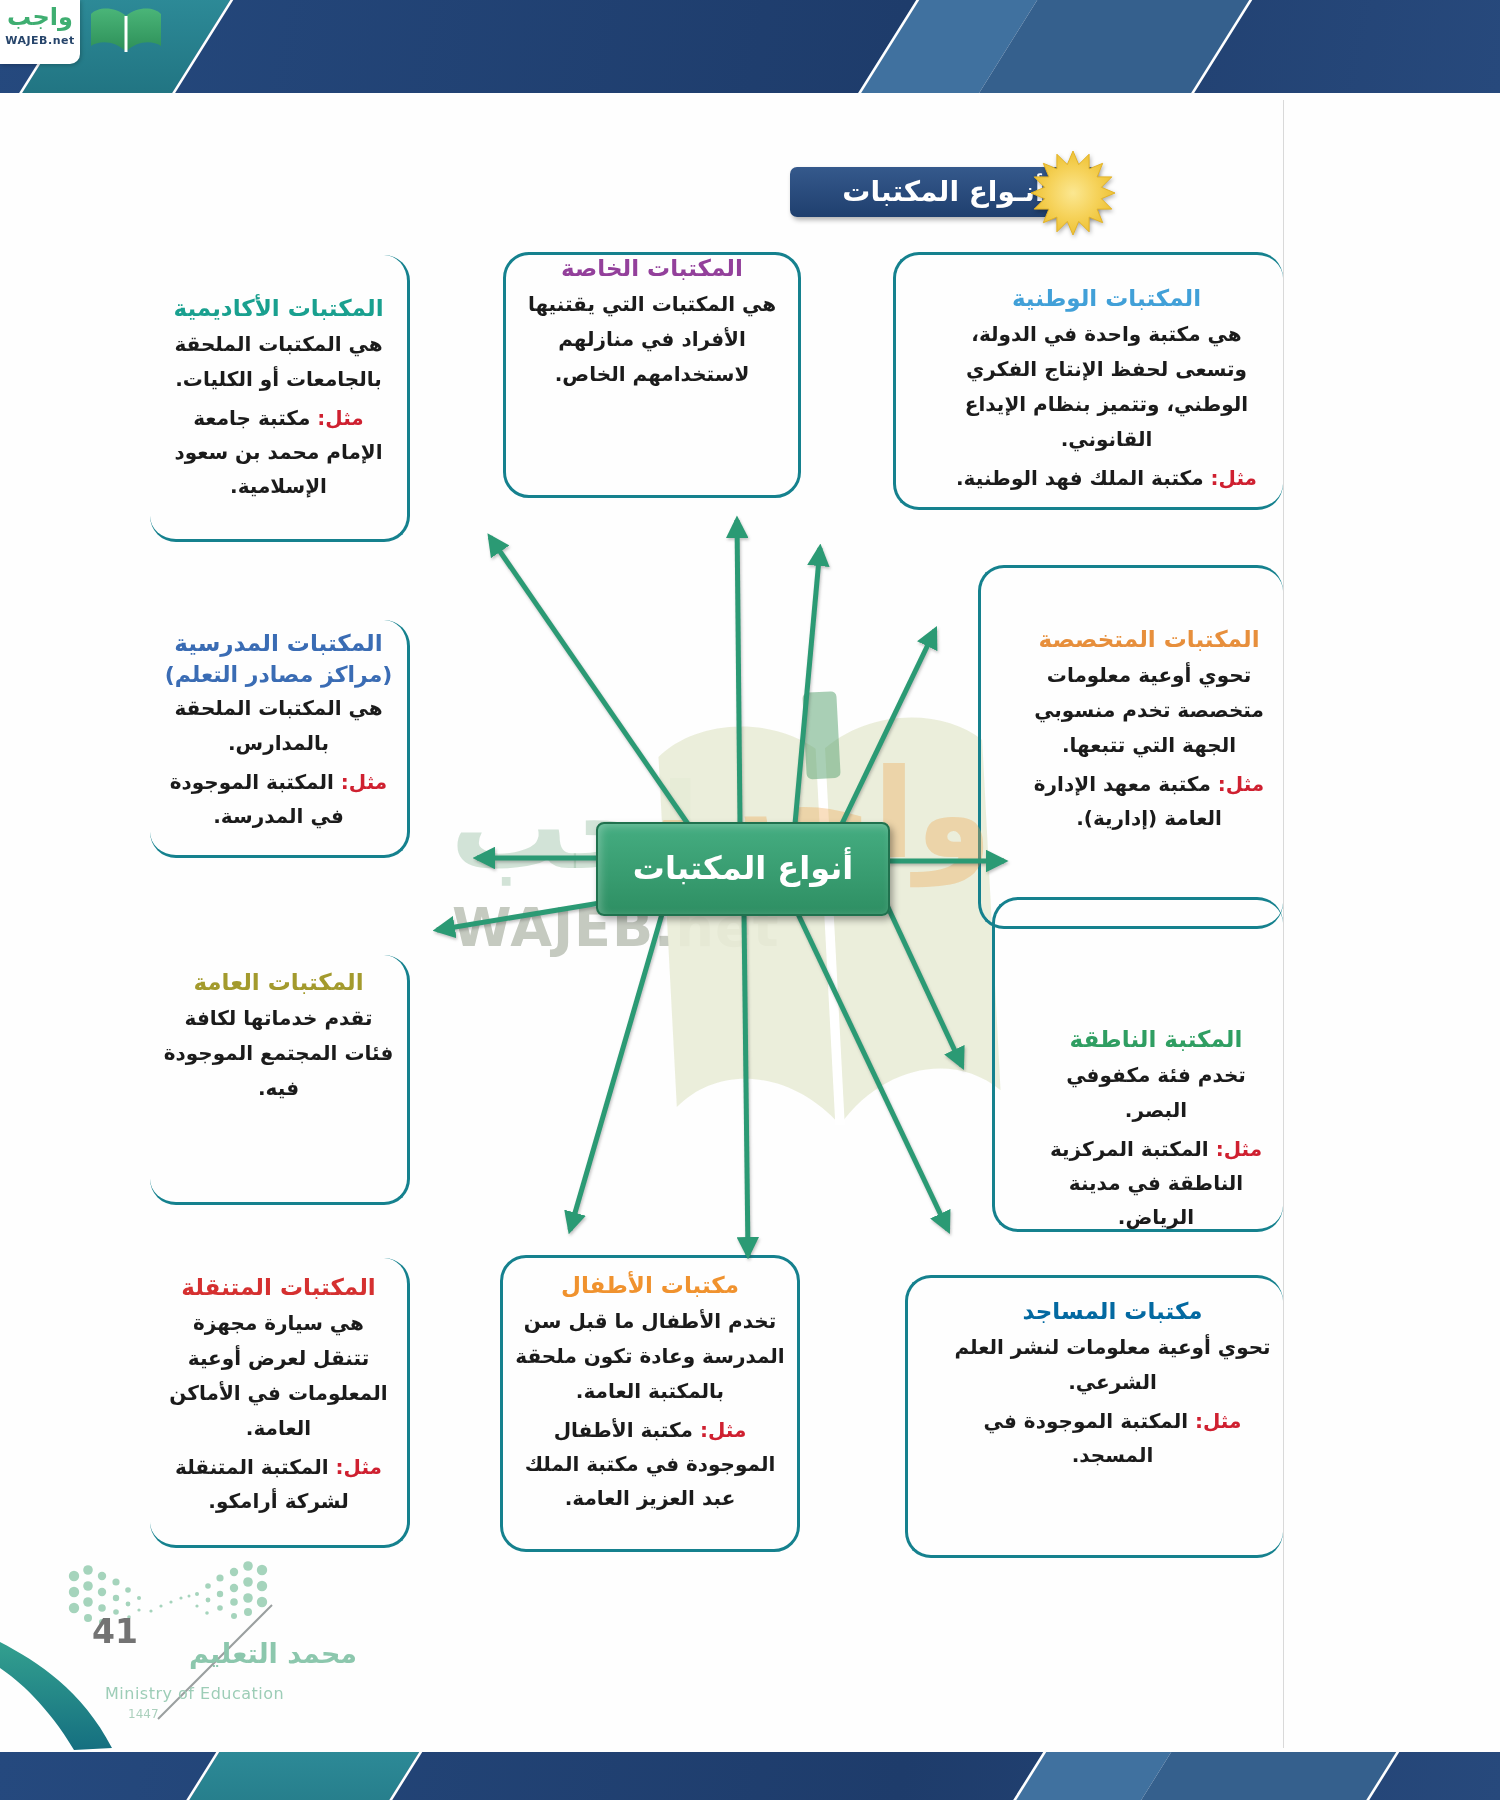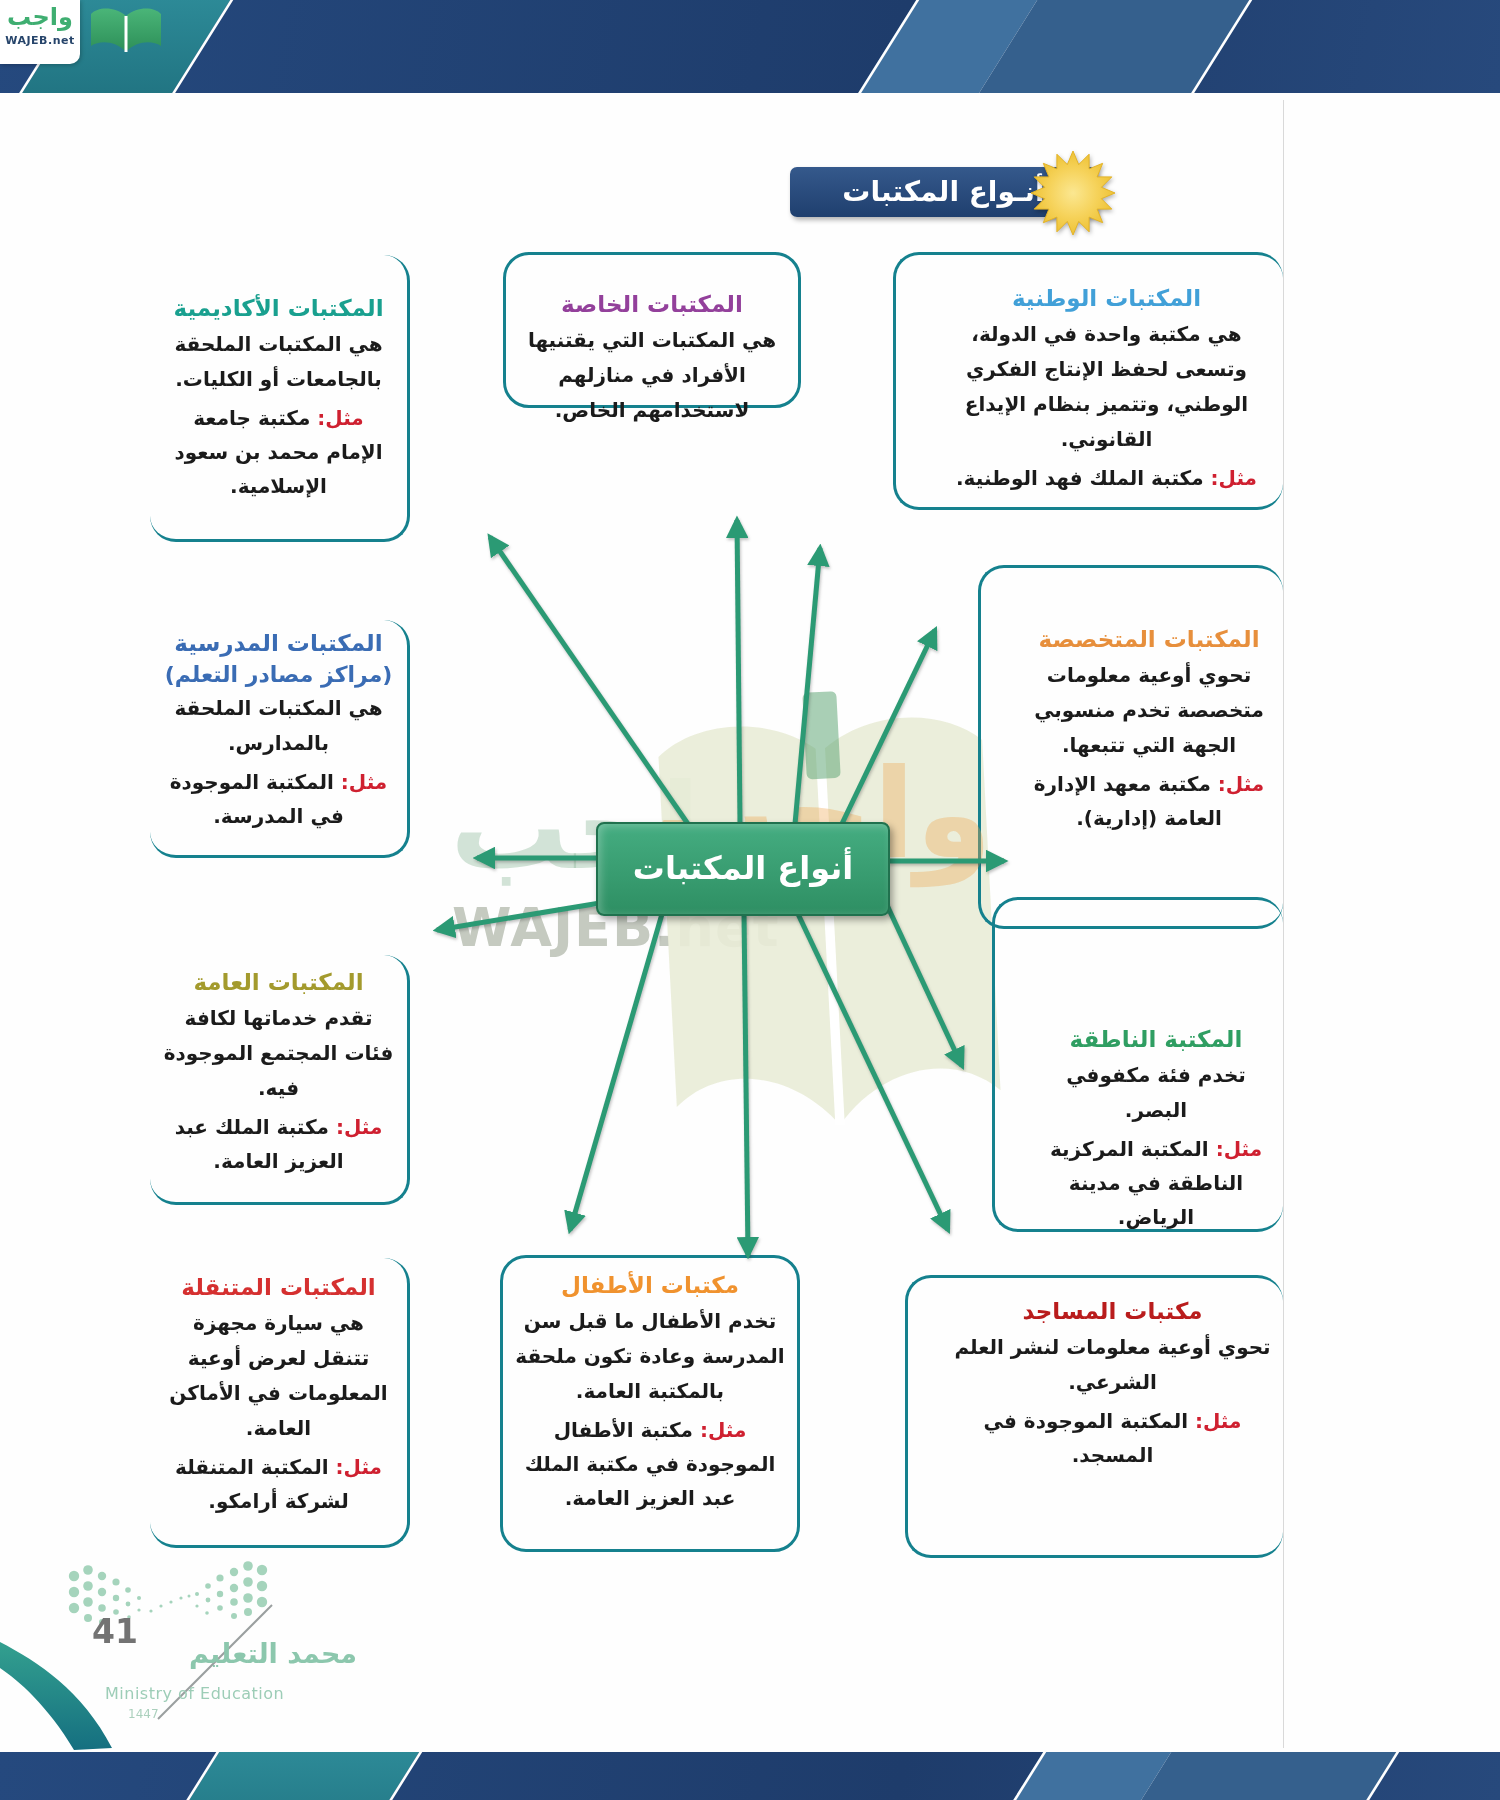--- a/index.html
+++ b/index.html
@@ -160,34 +160,31 @@
     <div class="box-subtitle" style="color: rgb(58, 108, 180);">(مراكز مصادر التعلم)</div>
     <div class="box-body">هي المكتبات الملحقة بالمدارس.</div>
     <div class="box-example">
       <span class="mithl">مثل:</span>
       <span>المكتبة الموجودة في المدرسة.</span></div>
   </div>
 
   <div class="lib-box frame-left" style="left:150px;top:955px;width:260px;height:250px;padding-top:14px;">
     <div class="box-title" style="color: rgb(163, 154, 45);">المكتبات العامة</div>
     <div class="box-body">تقدم خدماتها لكافة فئات المجتمع الموجودة فيه.</div>
-    <div class="box-example">
-      <span class="mithl">مثل:</span>
-      <span>مكتبة الملك عبد العزيز العامة.</span></div>
   </div>
 
   <div class="lib-box frame-left" style="left:150px;top:1258px;width:260px;height:290px;padding-top:16px;">
     <div class="box-title" style="color: rgb(213, 48, 48);">المكتبات المتنقلة</div>
     <div class="box-body">هي سيارة مجهزة تتنقل لعرض أوعية المعلومات في الأماكن العامة.</div>
     <div class="box-example">
       <span class="mithl">مثل:</span>
       <span>المكتبة المتنقلة لشركة أرامكو.</span></div>
   </div>
 
-  <div class="lib-box frame-full" style="left:503px;top:252px;width:298px;height:156px;padding-top:36px;">
+  <div class="lib-box frame-full" style="left:503px;top:252px;width:298px;height:246px;">
     <div class="box-title" style="color: rgb(147, 64, 155);">المكتبات الخاصة</div>
     <div class="box-body">هي المكتبات التي يقتنيها الأفراد في منازلهم لاستخدامهم الخاص.</div>
   </div>
 
   <div class="lib-box frame-full" style="left:500px;top:1255px;width:300px;height:297px;padding-top:14px;">
     <div class="box-title" style="color: rgb(240, 146, 46);">مكتبات الأطفال</div>
     <div class="box-body">تخدم الأطفال ما قبل سن المدرسة وعادة تكون ملحقة بالمكتبة العامة.</div>
     <div class="box-example">
       <span class="mithl">مثل:</span>
       <span>مكتبة الأطفال الموجودة في مكتبة الملك عبد العزيز العامة.</span></div>
@@ -211,21 +208,21 @@
 
   <div class="lib-box frame-right" style="left:992px;top:897px;width:291px;height:335px;padding-top:126px;">
     <div class="box-title" style="color: rgb(47, 158, 98);">المكتبة الناطقة</div>
     <div class="box-body">تخدم فئة مكفوفي البصر.</div>
     <div class="box-example">
       <span class="mithl">مثل:</span>
       <span>المكتبة المركزية الناطقة في مدينة الرياض.</span></div>
   </div>
 
   <div class="lib-box frame-right" style="left:905px;top:1275px;width:378px;height:283px;padding-top:20px;">
-    <div class="box-title" style="color: #b91c1c;">مكتبات المساجد</div>
+    <div class="box-title" style="color: #0369a1;">مكتبات المساجد</div>
     <div class="box-body">تحوي أوعية معلومات لنشر العلم الشرعي.</div>
     <div class="box-example">
       <span class="mithl">مثل:</span>
       <span>المكتبة الموجودة في المسجد.</span></div>
   </div>
 
   <div class="margin-line"></div>
 
   <svg class="moe-logo" width="220" height="170" viewBox="0 0 220 170">
     <g fill="#a5d4bc">

